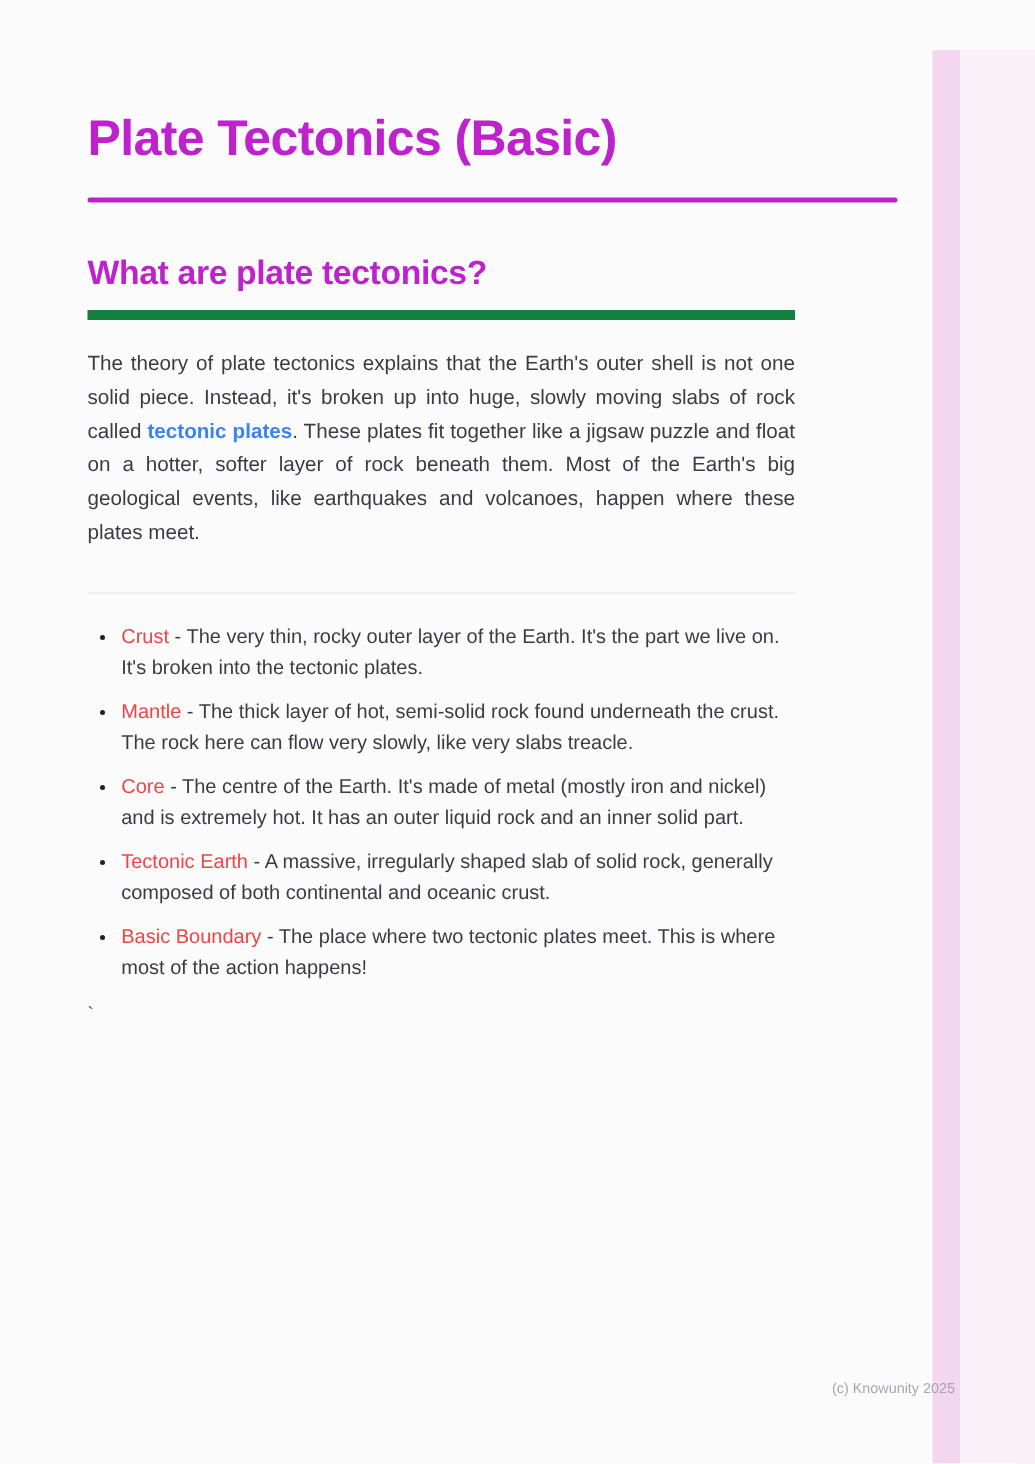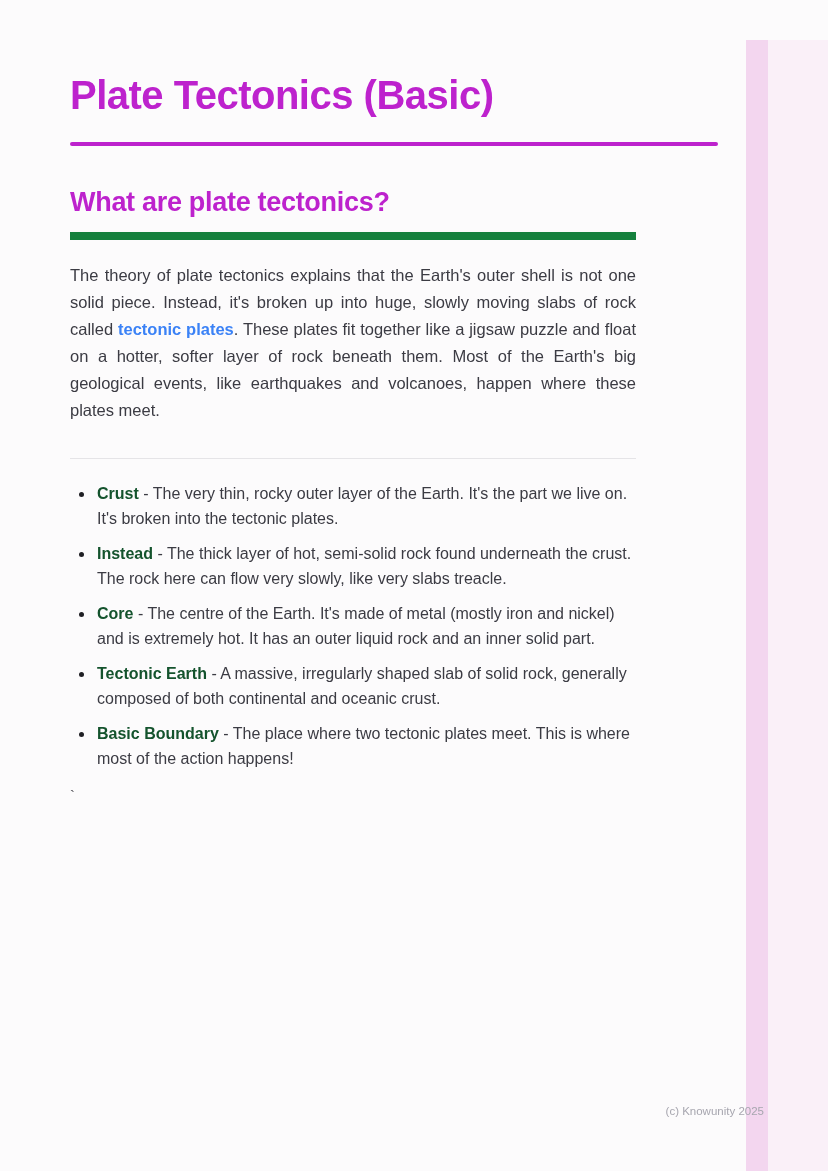--- a/index.html
+++ b/index.html
@@ -27,21 +27,21 @@
   .side-strip {
     position: absolute;
     top: 40px;
     left: 746px;
     width: 22px;
     height: 1131px;
     background: #f3d6ef;
   }
   .content {
     position: absolute;
-    top: 0;
+    top: 16px;
     left: 70px;
     width: 566px;
   }
   h1.page-title {
     margin-top: 72px;
     font-size: 40px;
     line-height: 46px;
     font-weight: 800;
     letter-spacing: -0.5px;
     color: #bd22cd;
@@ -83,21 +83,21 @@
     list-style: disc;
     color: #3b3b43;
   }
   .keyword-list li {
     font-size: 16px;
     line-height: 25px;
     margin-bottom: 10px;
     padding-left: 2px;
   }
   .keyword-list li::marker { color: #1f1f24; font-size: 15px; }
-  .keyword-list b { font-weight: 700; color: #14532d; }
+  .keyword-list b { font-weight: 400; color: #ef4444; }
   .stray-char {
     margin-top: 16px;
     font-size: 15px;
     color: #4b4b52;
   }
   .footer-credit {
     position: absolute;
     right: 64px;
     bottom: 54px;
     font-size: 11.5px;
@@ -120,21 +120,21 @@
     <section>
       <h2 class="section-heading">What are plate tectonics?</h2>
       <p class="body-paragraph"><span>The theory of plate tectonics explains that the Earth's outer shell is not one solid piece. Instead, it's broken up into huge, slowly moving slabs of rock called </span><b>tectonic plates</b><span>. These plates fit together like a jigsaw puzzle and float on a hotter, softer layer of rock beneath them. Most of the Earth's big geological events, like earthquakes and volcanoes, happen where these plates meet.</span></p>
     </section>
 
     <hr class="section-divider">
 
     <section>
       <ul class="keyword-list">
         <li><b>Crust</b><span> - The very thin, rocky outer layer of the Earth. It's the part we live on. It's broken into the tectonic plates.</span></li>
-        <li><b>Instead</b><span> - The thick layer of hot, semi-solid rock found underneath the crust. The rock here can flow very slowly, like very slabs treacle.</span></li>
+        <li><b>Mantle</b><span> - The thick layer of hot, semi-solid rock found underneath the crust. The rock here can flow very slowly, like very slabs treacle.</span></li>
         <li><b>Core</b><span> - The centre of the Earth. It's made of metal (mostly iron and nickel) and is extremely hot. It has an outer liquid rock and an inner solid part.</span></li>
         <li><b>Tectonic Earth</b><span> - A massive, irregularly shaped slab of solid rock, generally composed of both continental and oceanic crust.</span></li>
         <li><b>Basic Boundary</b><span> - The place where two tectonic plates meet. This is where most of the action happens!</span></li>
       </ul>
     </section>
 
     <div class="stray-char">`</div>
 
   </div>
 

